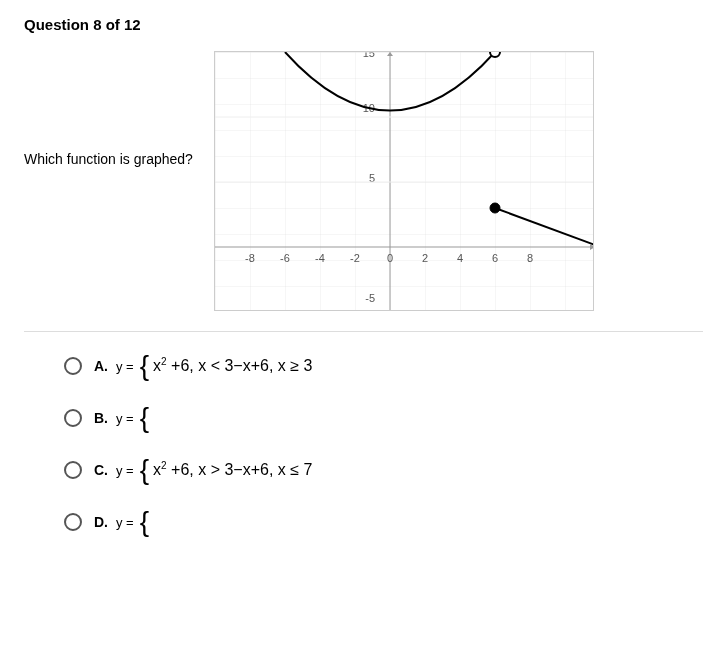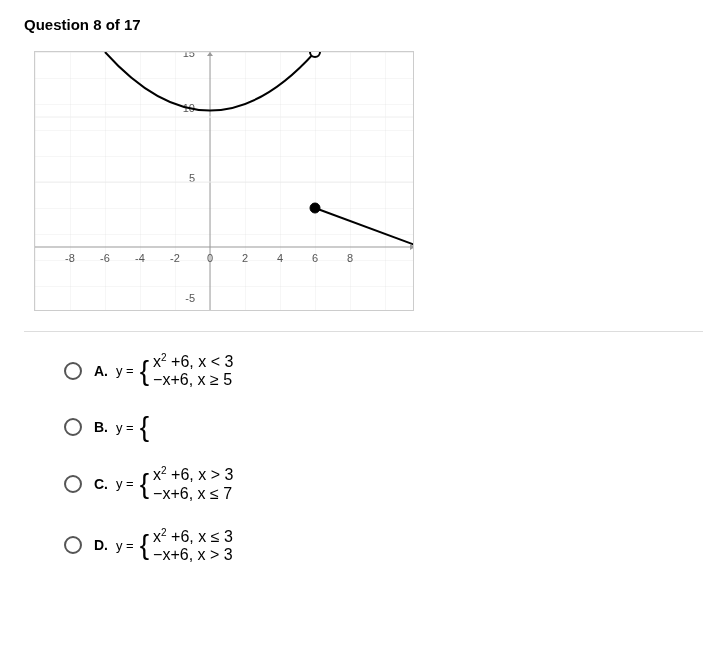--- a/index.html
+++ b/index.html
@@ -79,35 +79,36 @@
 
     .brace {
       font-size: 28px;
       line-height: 1;
       margin-right: 4px;
       font-weight: 100;
     }
 
     .piecewise-lines {
       display: flex;
-      flex-direction: column;
+      align-items: center;
     }
 
     sup {
       font-size: 10px;
     }
   </style>
 </head>
 <body>
 
 <div class="question-header">
-  <span>Question 8 of 17</span>
+  <span>Question 8 of 12</span>
 </div>
 
 <div class="question-body">
+  <div class="question-text">Which function is graphed?</div>
 
   <div class="graph-container">
     <svg width="380" height="260">
 
       <defs>
         <pattern id="grid" width="35" height="26" patternUnits="userSpaceOnUse">
           <path d="M 35 0 L 0 0 0 26" fill="none" stroke="#ddd" stroke-width="0.5"></path>
         </pattern>
       </defs>
       <rect width="380" height="260" fill="url(#grid)"></rect>
@@ -156,21 +157,21 @@
 <div class="options-section">
 
   <div class="option-row">
     <div class="radio-btn"></div>
     <span class="option-label">A.</span>
     <span style="font-size:13px;margin-right:6px;">y =</span>
     <span class="piecewise-brace">
       <span class="brace">{</span>
       <span class="piecewise-lines">
         <span>x<sup>2</sup> +6, x &lt; 3</span>
-        <span>−x+6, x ≥ 5</span>
+        <span>−x+6, x ≥ 3</span>
       </span>
     </span>
   </div>
 
   <div class="option-row">
     <div class="radio-btn"></div>
     <span class="option-label">B.</span>
     <span style="font-size:13px;margin-right:6px;">y =</span>
     <span class="piecewise-brace">
       <span class="brace">{</span>
@@ -189,20 +190,16 @@
       </span>
     </span>
   </div>
 
   <div class="option-row">
     <div class="radio-btn"></div>
     <span class="option-label">D.</span>
     <span style="font-size:13px;margin-right:6px;">y =</span>
     <span class="piecewise-brace">
       <span class="brace">{</span>
-      <span class="piecewise-lines">
-        <span>x<sup>2</sup> +6, x ≤ 3</span>
-        <span>−x+6, x &gt; 3</span>
-      </span>
     </span>
   </div>
 
 </div>
 
 </body></html>

